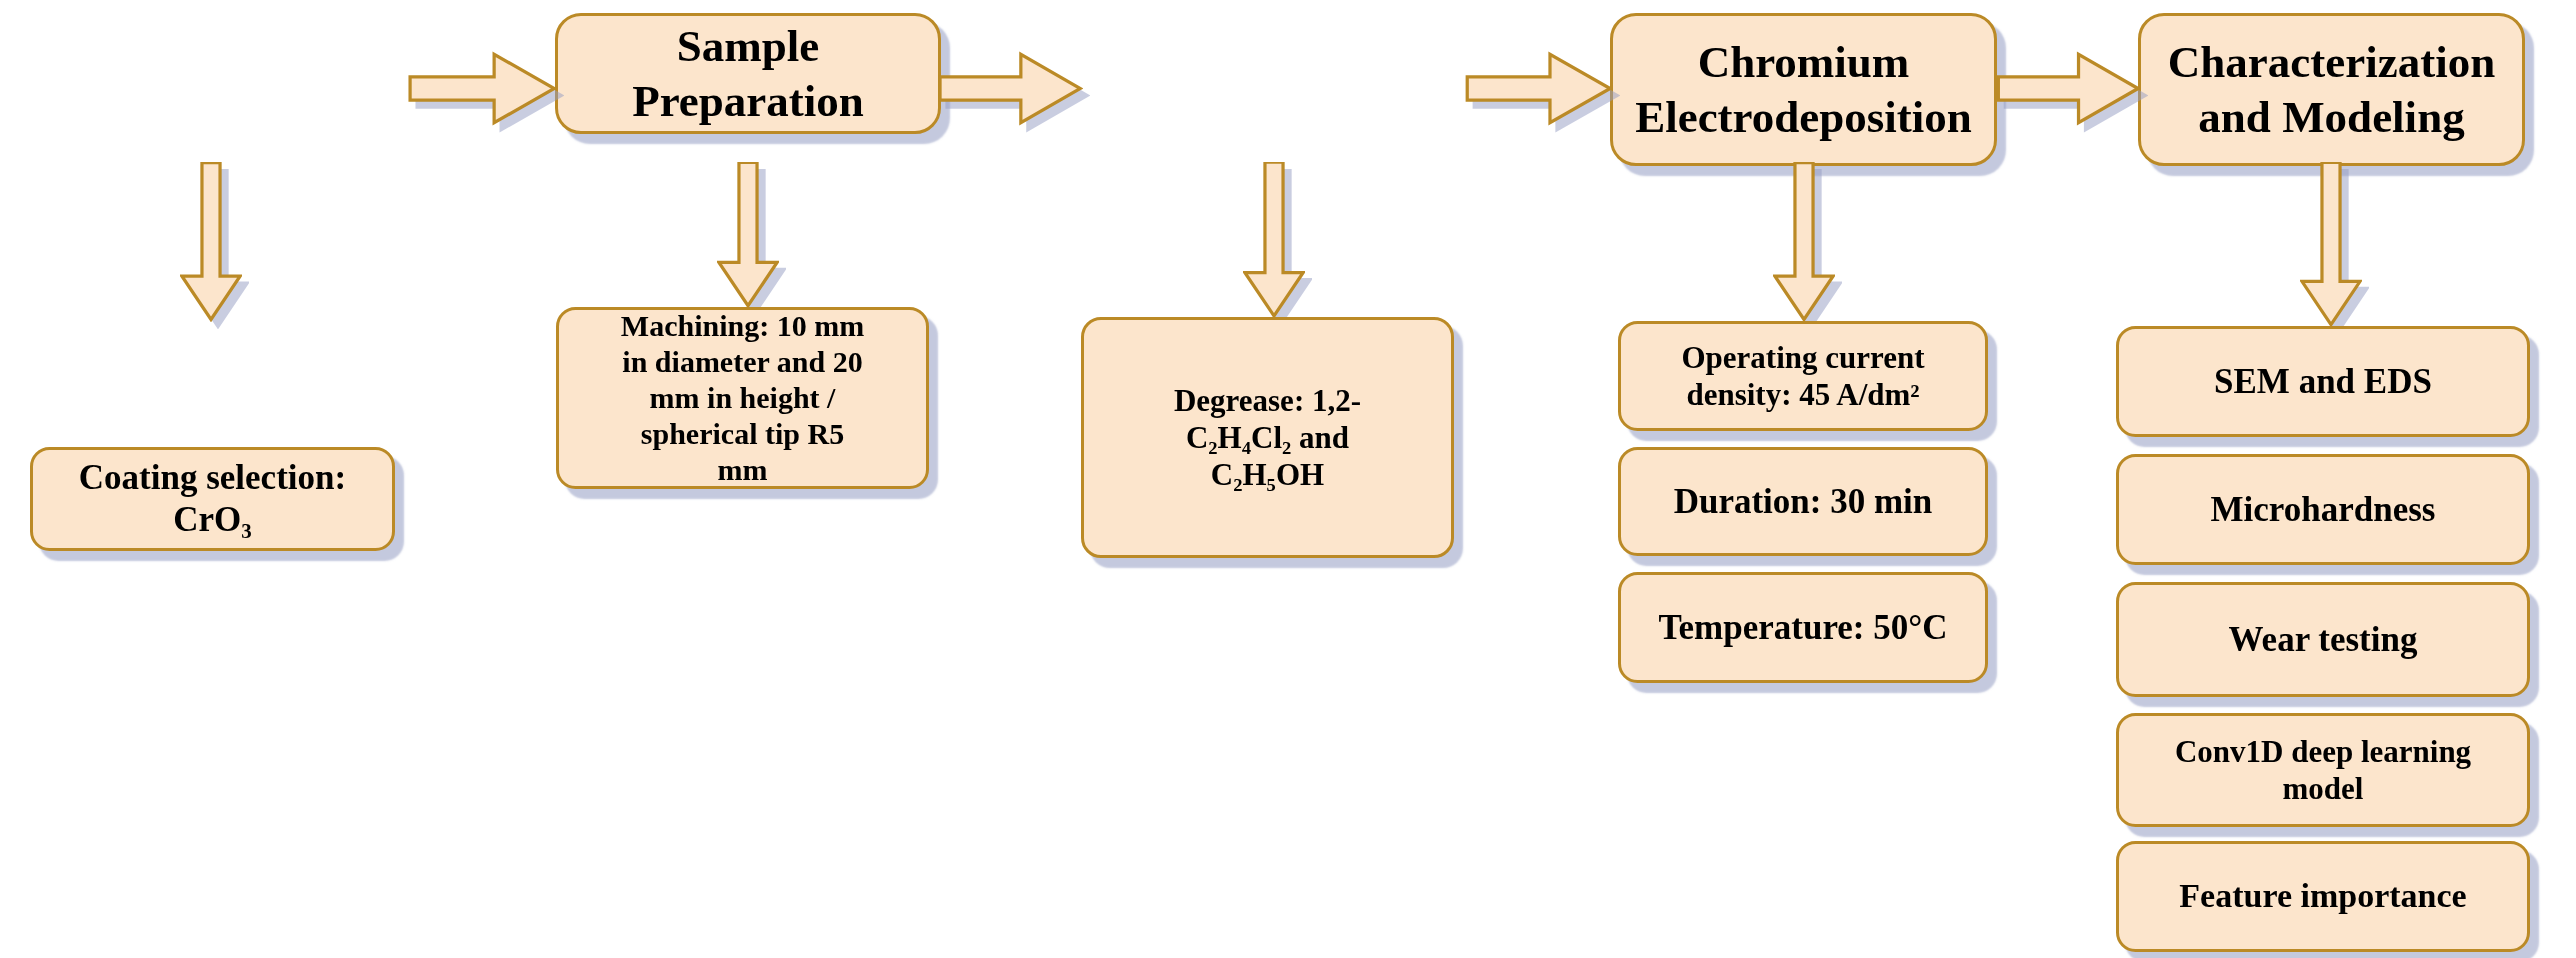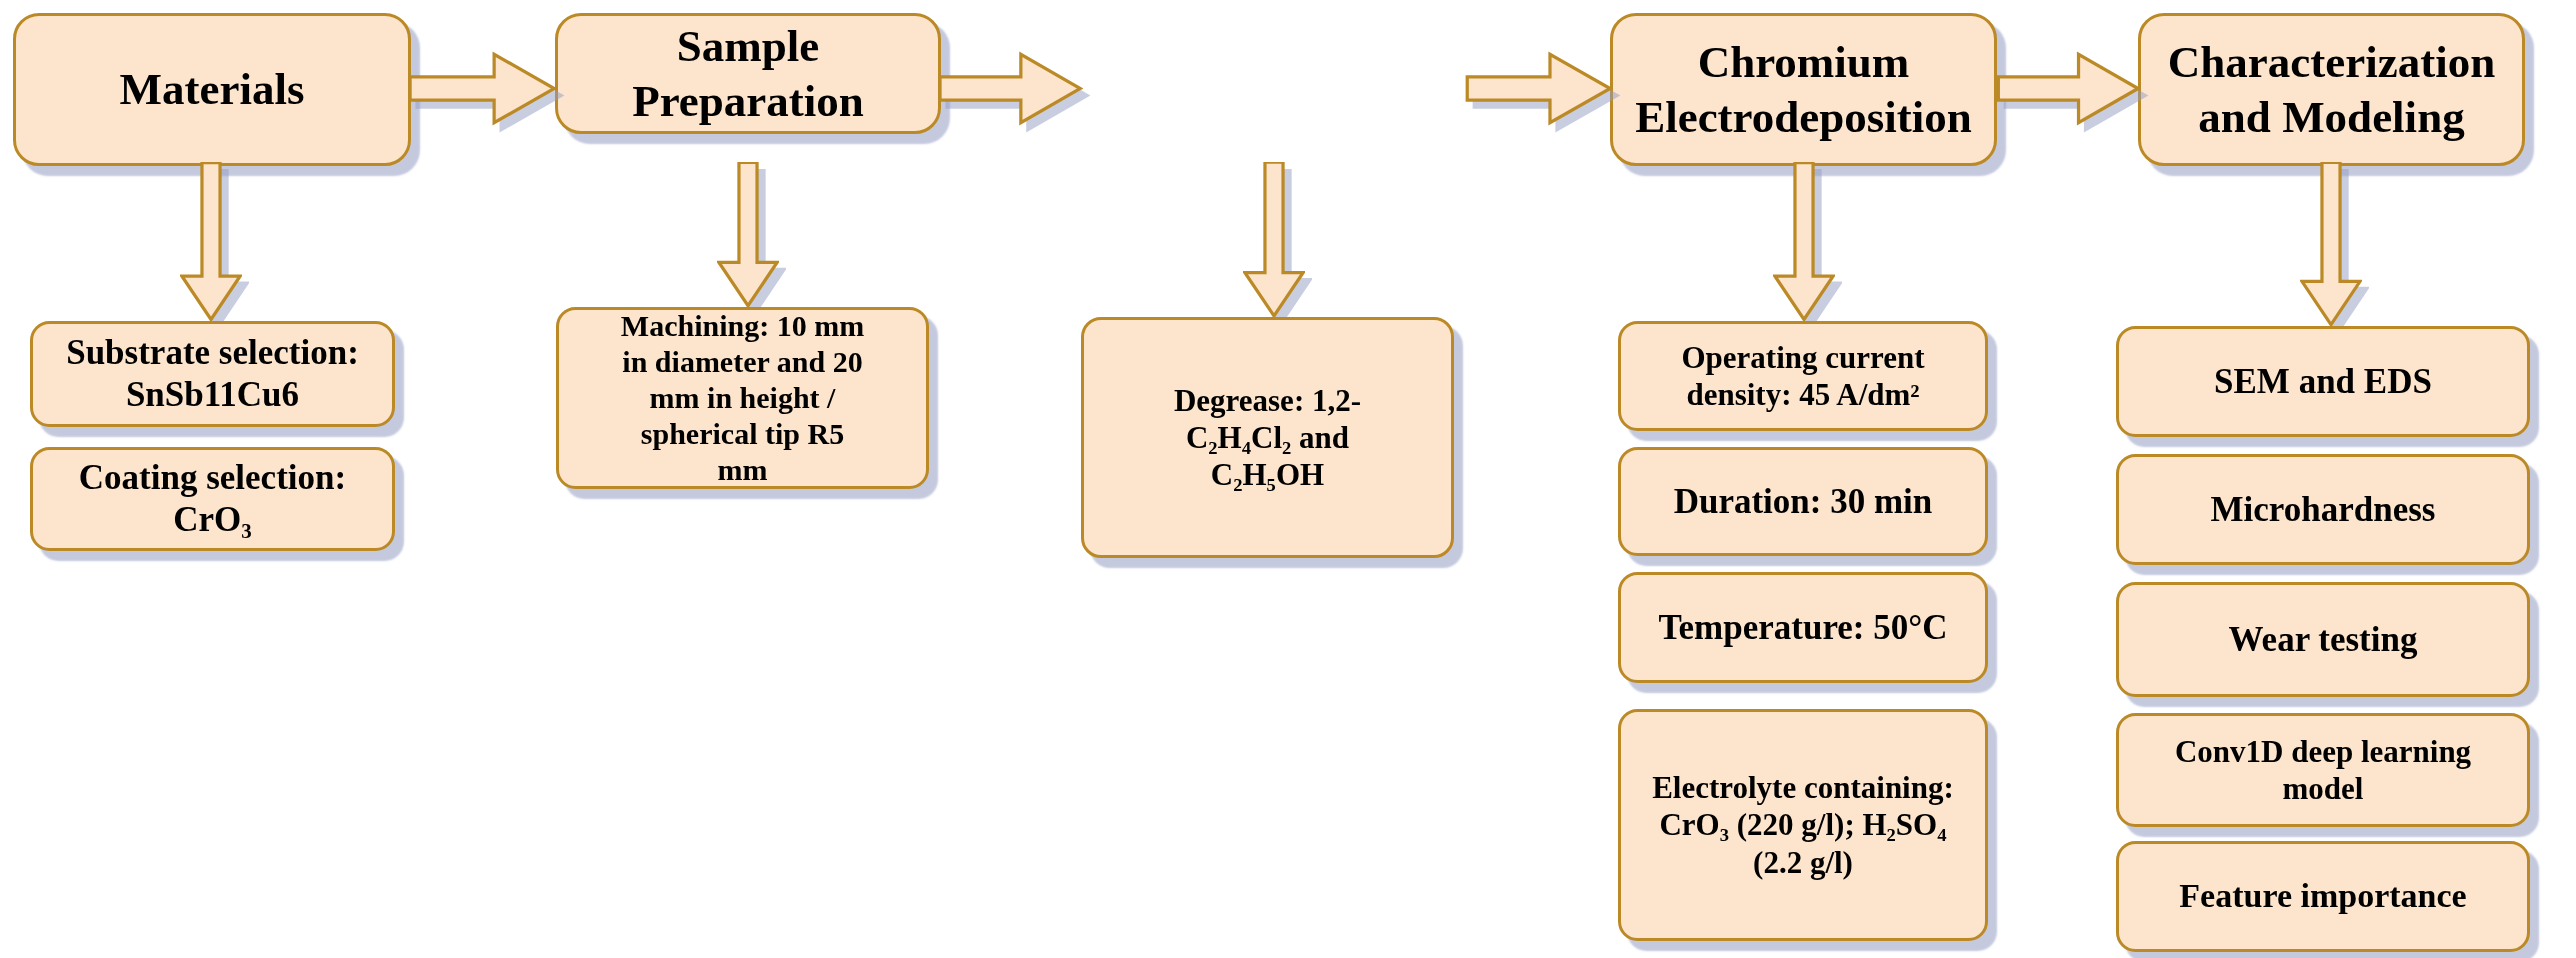--- a/index.html
+++ b/index.html
@@ -44,23 +44,20 @@
     stroke-width:5;
     stroke-linejoin:miter;
   }
   .txt{display:inline-block;}
 </style>
 </head>
 <body>
 
 <div id="canvas">
 
-  <div class="box stage" style="left:13px;top:13px;width:398px;height:153px;">
-    <span class="txt">Materials</span>
-  </div>
 
   <div class="box stage" style="left:555px;top:13px;width:386px;height:121px;">
     <span class="txt" style="width:273px;">Sample Preparation</span>
   </div>
 
 
   <div class="box stage" style="left:1610px;top:13px;width:387px;height:153px;">
     <span class="txt" style="width:354px;">Chromium Electrodeposition</span>
   </div>
 
@@ -90,46 +87,40 @@
   <svg class="arrow" style="left:1243px;top:162px;" width="62" height="156" viewBox="0 0 96 241">
     <polygon points="34,0 62,0 62,171 93,171 48,238 3,171 34,171"></polygon>
   </svg>
   <svg class="arrow" style="left:1773px;top:162px;" width="62" height="160" viewBox="0 0 96 246">
     <polygon points="34,0 62,0 62,176 93,176 48,243 3,176 34,176"></polygon>
   </svg>
   <svg class="arrow" style="left:2300px;top:162px;" width="62" height="165" viewBox="0 0 96 254">
     <polygon points="34,0 62,0 62,184 93,184 48,251 3,184 34,184"></polygon>
   </svg>
 
-  <div class="box sub" style="left:30px;top:321px;width:365px;height:106px;font-size:35px;">
-    <span class="txt">Substrate selection: SnSb11Cu6</span>
-  </div>
   <div class="box sub" style="left:30px;top:447px;width:365px;height:104px;font-size:35px;">
     <span class="txt" style="width:279px;">Coating selection: CrO₃</span>
   </div>
 
   <div class="box sub" style="left:556px;top:307px;width:373px;height:182px;font-size:30px;">
     <span class="txt" style="width:260px;">Machining: 10 mm in diameter and 20 mm in height / spherical tip R5 mm</span>
   </div>
 
   <div class="box sub" style="left:1081px;top:317px;width:373px;height:241px;font-size:31px;border-radius:20px;">
     <span class="txt" style="width:221px;">Degrease: 1,2-C₂H₄Cl₂ and C₂H₅OH</span>
   </div>
 
   <div class="box sub" style="left:1618px;top:321px;width:370px;height:110px;font-size:31px;">
     <span class="txt" style="width:279px;">Operating current density: 45 A/dm²</span>
   </div>
   <div class="box sub" style="left:1618px;top:447px;width:370px;height:109px;font-size:35px;">
     <span class="txt">Duration: 30 min</span>
   </div>
   <div class="box sub" style="left:1618px;top:572px;width:370px;height:111px;font-size:35px;">
     <span class="txt">Temperature: 50°C</span>
-  </div>
-  <div class="box sub" style="left:1618px;top:709px;width:370px;height:232px;font-size:31px;">
-    <span class="txt" style="width:305px;">Electrolyte containing: CrO₃ (220 g/l); H₂SO₄ (2.2 g/l)</span>
   </div>
 
   <div class="box sub" style="left:2116px;top:326px;width:414px;height:111px;font-size:35px;">
     <span class="txt">SEM and EDS</span>
   </div>
   <div class="box sub" style="left:2116px;top:454px;width:414px;height:111px;font-size:35px;">
     <span class="txt">Microhardness</span>
   </div>
   <div class="box sub" style="left:2116px;top:582px;width:414px;height:115px;font-size:35px;">
     <span class="txt">Wear testing</span>

